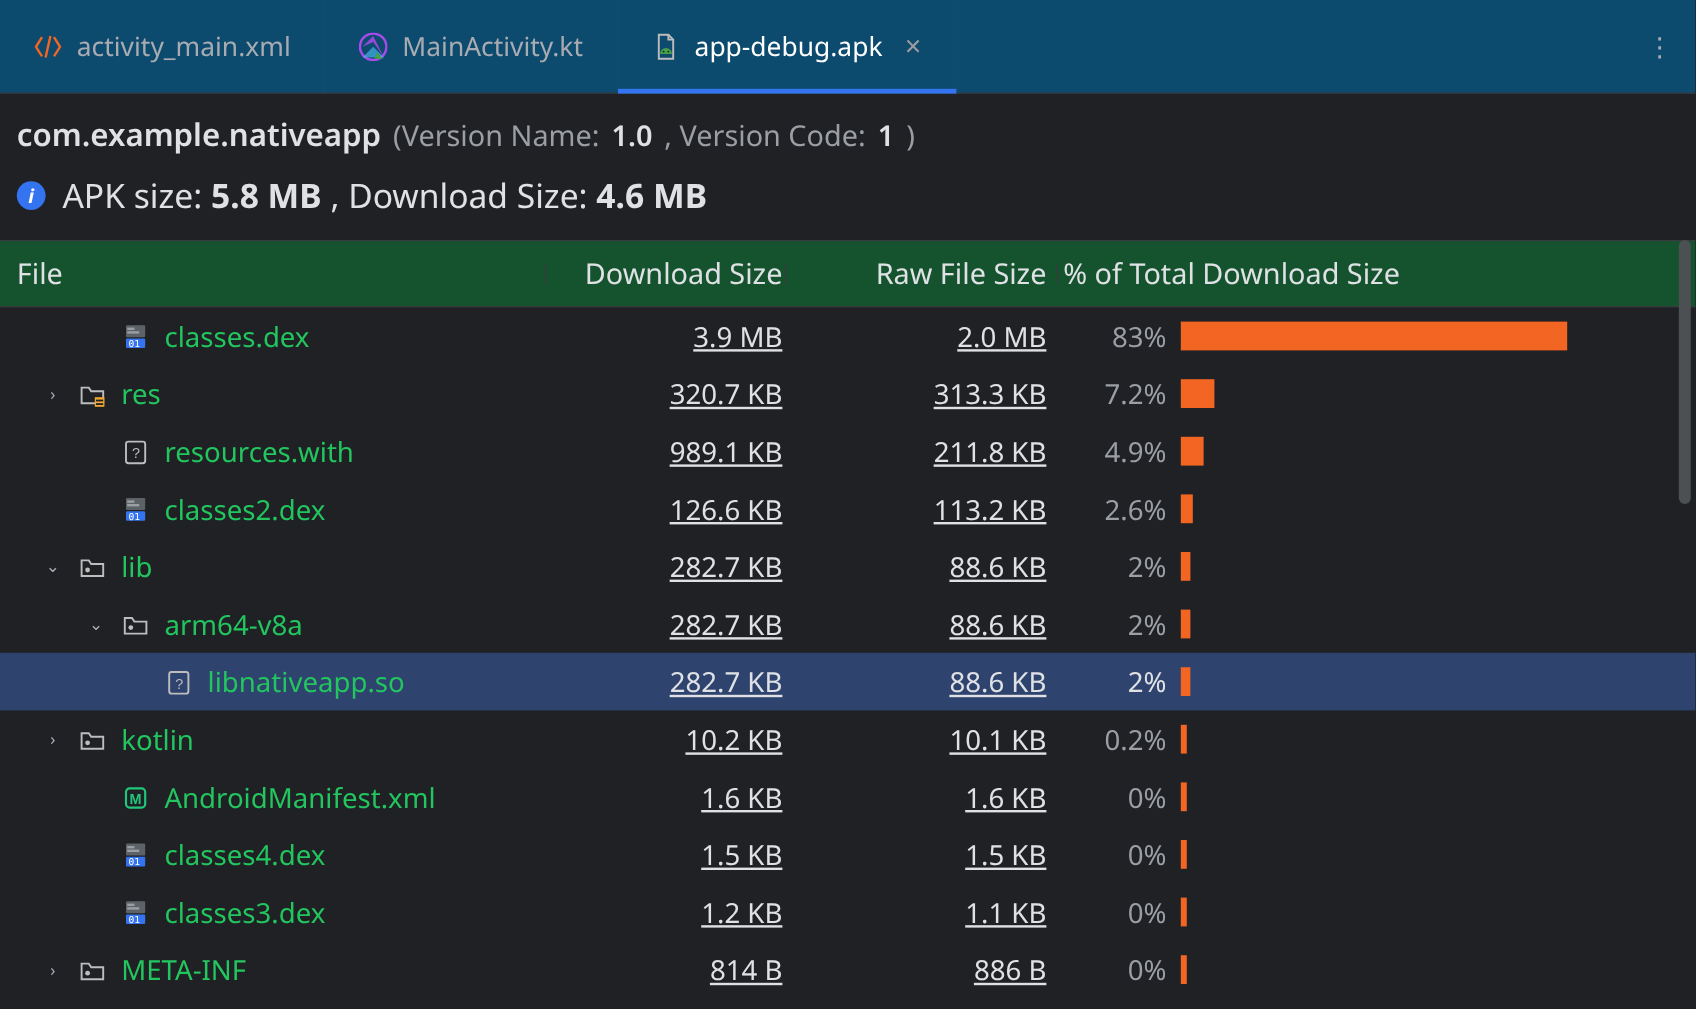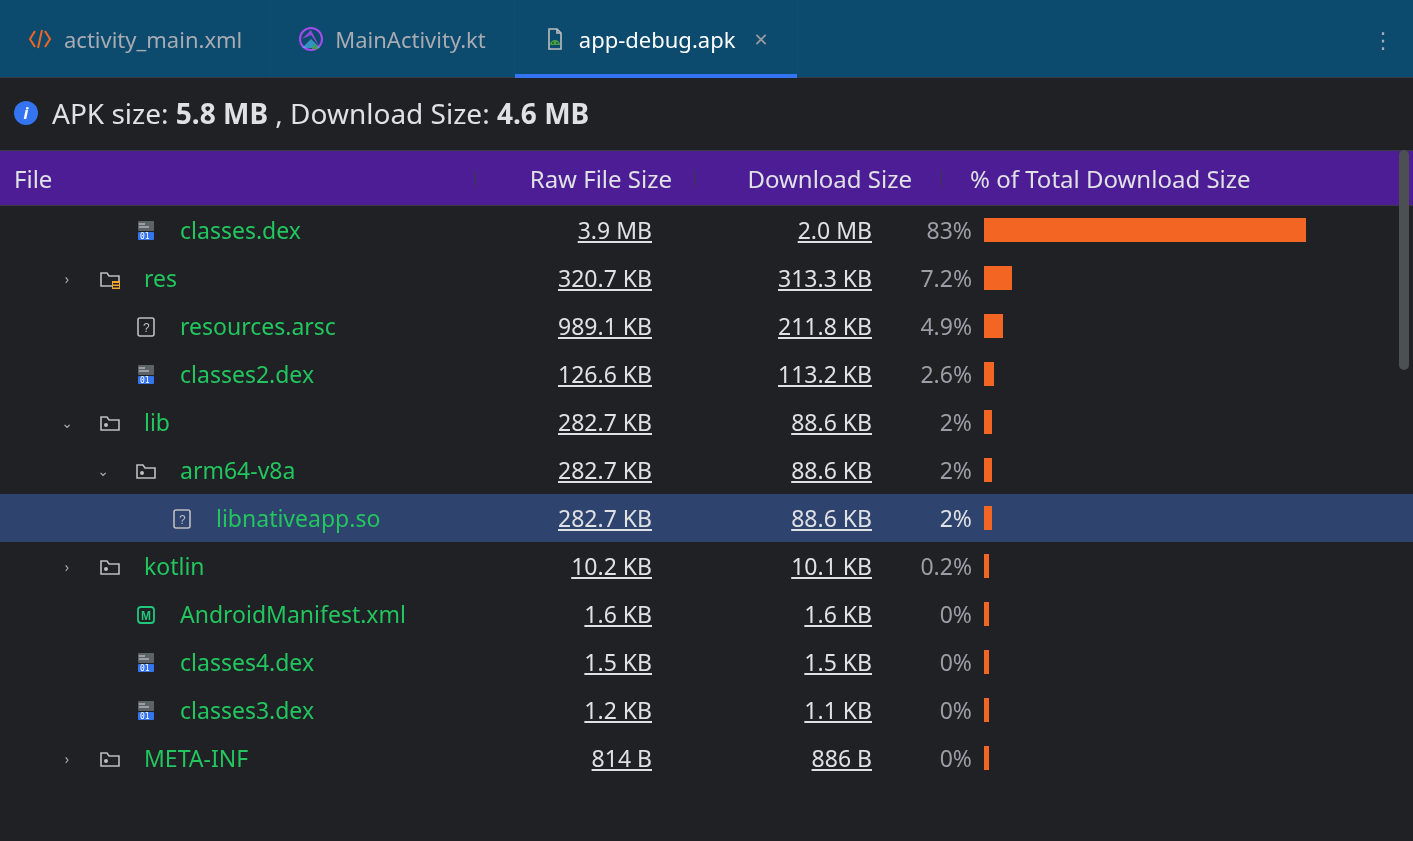--- a/index.html
+++ b/index.html
@@ -93,48 +93,47 @@
     display: grid;
     grid-template-columns: 460px 200px 220px 100px 1fr;
     align-items: center;
   }
   .thead {
     height: 56px;
     color: #DFE1E5;
     font-size: 24px;
     border-top: 1px solid #393B40;
     border-bottom: 1px solid #393B40;
-    background: #4c1d95;
-    gap: 20px;
+    background: #14532d;
   }
   .thead .th { padding: 0 8px; }
   .thead .th.file { padding-left: 14px; text-align: left; }
   .thead .th.num { text-align: right; position: relative; }
   .thead .th.num::before {
     content: "";
     position: absolute; left: -6px; top: 8px; bottom: 8px;
     width: 1px; background: #393B40;
   }
-  .thead .th.pct { text-align: left; padding-left: 30px; position: relative; }
+  .thead .th.pct { text-align: left; padding-left: 6px; position: relative; }
   .thead .th.pct::before {
     content: "";
     position: absolute; left: 0; top: 8px; bottom: 8px;
     width: 1px; background: #393B40;
   }
 
   .tbody { position: relative; }
   .trow {
     height: 48px;
     font-size: 23px;
     cursor: pointer;
   }
   .trow.selected { background: #2E436E; }
   .cell-file {
-    display: flex; align-items: center; gap: 22px;
-    padding-left: 28px;
+    display: flex; align-items: center; gap: 12px;
+    padding-left: 15px;
     white-space: nowrap; overflow: hidden;
     color: #DFE1E5;
   }
   .indent { display: inline-block; }
   .chev { width: 18px; display: inline-flex; justify-content: center; color: #A9ABB2; font-size: 14px; }
   .chev.blank { visibility: hidden; }
   .fname { color: #22c55e; }
 
   .cell-num { text-align: right; padding-right: 8px; color: #DFE1E5; text-decoration: underline; }
   .cell-pct { text-align: right; padding-right: 8px; color: #9B9EA4; }
@@ -193,37 +192,45 @@
 </span>
       <span>app-debug.apk</span>
       <span class="close">✕</span>
     </div>
   <div class="tab-kebab">
     <span>⋮</span>
   </div>
 </div>
 
 <div class="info-area">
+  <div class="pkg-line">
+    <span class="pkg">com.example.nativeapp</span>
+    <span>(Version Name:</span>
+    <span class="bold">1.0</span>
+    <span>, Version Code:</span>
+    <span class="bold">1</span>
+    <span>)</span>
+  </div>
 
   <div class="size-row">
     <span class="info-circle">i</span>
     <span class="txt">
       <span>APK size:</span>
       <b>5.8 MB</b>
       <span>, Download Size:</span>
       <b>4.6 MB</b>
     </span>
   </div>
 </div>
 
 <div class="table-wrap">
   <div class="thead">
     <div class="th file">File</div>
+    <div class="th num">Download Size</div>
     <div class="th num">Raw File Size</div>
-    <div class="th num">Download Size</div>
     <div class="th pct" style="grid-column: 4 / span 2;">% of Total Download Size</div>
   </div>
   <div class="tbody" id="rows-mount">
       <div class="trow">
         <div class="cell-file">
           <span class="indent" style="width: 44px;"></span>
           <span class="chev blank">›</span>
           <span class="icon">
   <svg viewBox="0 0 24 24">
     <rect x="4" y="2" width="16" height="10" rx="1" fill="#5C6367"></rect>
@@ -270,21 +277,21 @@
       <div class="trow">
         <div class="cell-file">
           <span class="indent" style="width: 44px;"></span>
           <span class="chev blank">›</span>
           <span class="icon">
   <svg viewBox="0 0 24 24">
     <rect x="4" y="3" width="16" height="18" rx="2" fill="none" stroke="#BDBDBD" stroke-width="1.6"></rect>
     <text x="9" y="17" font-size="12" fill="#BDBDBD" font-family="Arial">?</text>
   </svg>
 </span>
-          <span class="fname">resources.arsc</span>
+          <span class="fname">resources.with</span>
         </div>
         <div class="cell-num">989.1 KB</div>
         <div class="cell-num">211.8 KB</div>
         <div class="cell-pct">4.9%</div>
         <div class="cell-bar">
           <div class="bar-bg">
             <div class="bar-fill" style="width: 4.42771%;"></div>
           </div>
         </div>
       </div>

